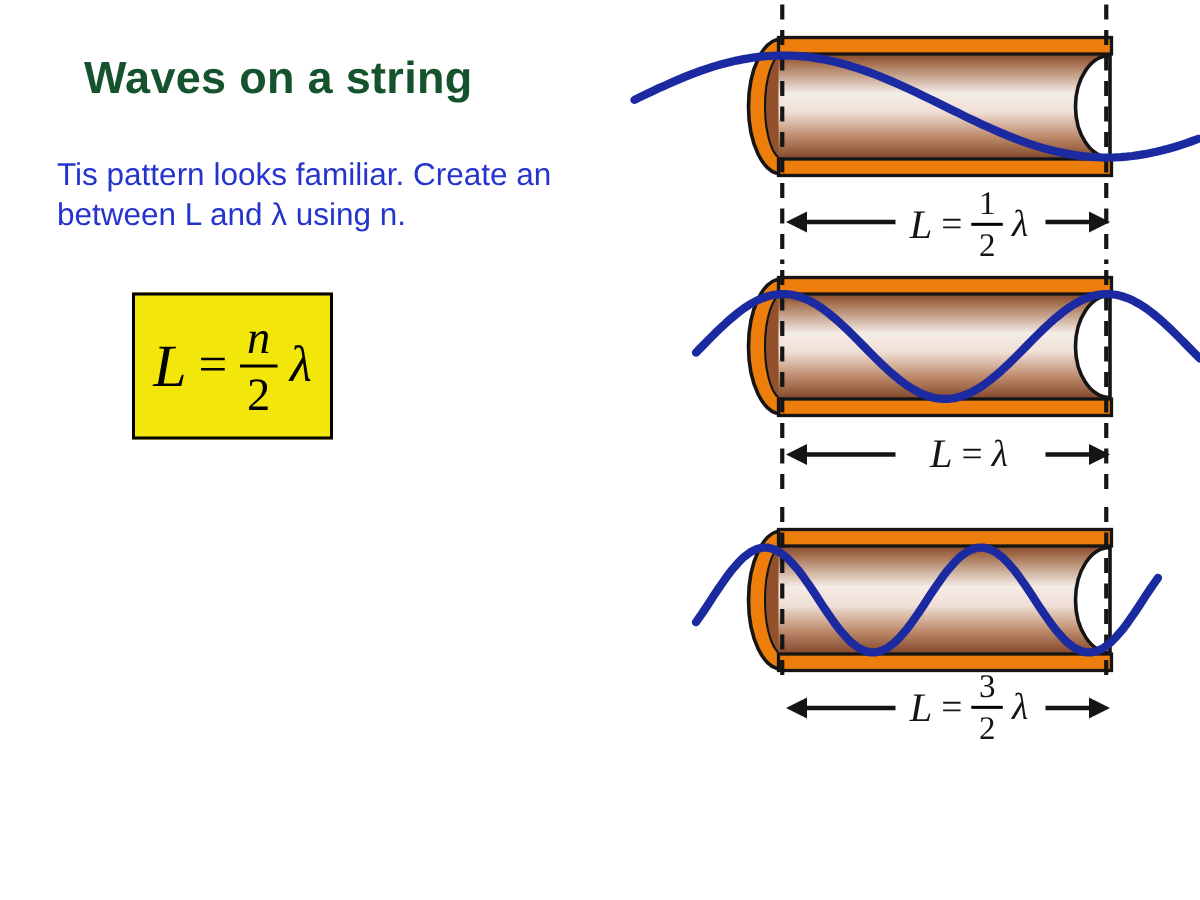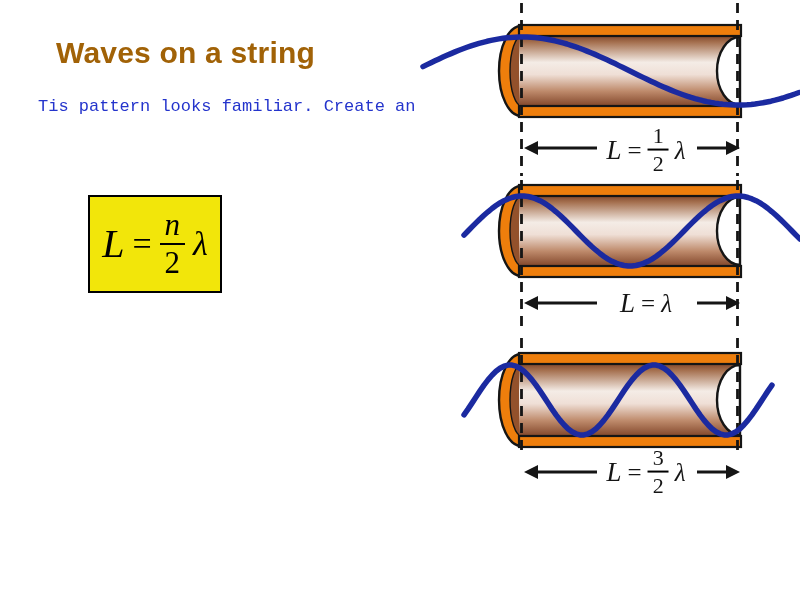--- a/index.html
+++ b/index.html
@@ -3,28 +3,27 @@
 <meta charset="utf-8">
 <style>
   html,body{margin:0;padding:0;}
   body{
     width:800px;height:600px;position:relative;overflow:hidden;
     background:#ffffff;
     font-family:"Liberation Sans", sans-serif;
   }
   .title{
     position:absolute;left:56px;top:16px;
-    font-size:30px;font-weight:700;color:#a16207;
+    font-size:30px;font-weight:700;color:#14532d;
     letter-spacing:.2px;white-space:nowrap;
   }
   .prompt{
-    position:absolute;left:38px;top:93px;
-    font-size:17px;line-height:27px;
+    position:absolute;left:38px;top:103px;
+    font-size:21px;line-height:27px;
     color:var(--prompt-color,#2434cc);
-    font-family:Liberation Mono, monospace;
   }
   .prompt div{white-space:nowrap;}
   .eq-box{
     position:absolute;left:88px;top:195px;width:134px;height:98px;
     background:var(--box-fill,#f2e60a);
     border:2.5px solid var(--box-border,#000);
     box-sizing:border-box;
     display:flex;align-items:center;justify-content:center;gap:8px;
     font-family:"Liberation Serif", serif;color:#000;
   }
@@ -50,20 +49,21 @@
   .fig-label .lam{font-size:25px;}
   #diagram{position:absolute;left:400px;top:0;}
 </style>
 </head>
 <body>
 
 <h1 class="title">Waves on a string</h1>
 
 <div class="prompt">
   <div>Tis pattern looks familiar. Create an</div>
+  <div>between L and λ using n.</div>
 </div>
 
 <div class="eq-box">
   <span class="var">L</span>
   <span class="eq">=</span>
   <span class="frac">
     <span class="num">n</span>
     <span class="den">2</span>
   </span>
   <span class="var lam">λ</span>

